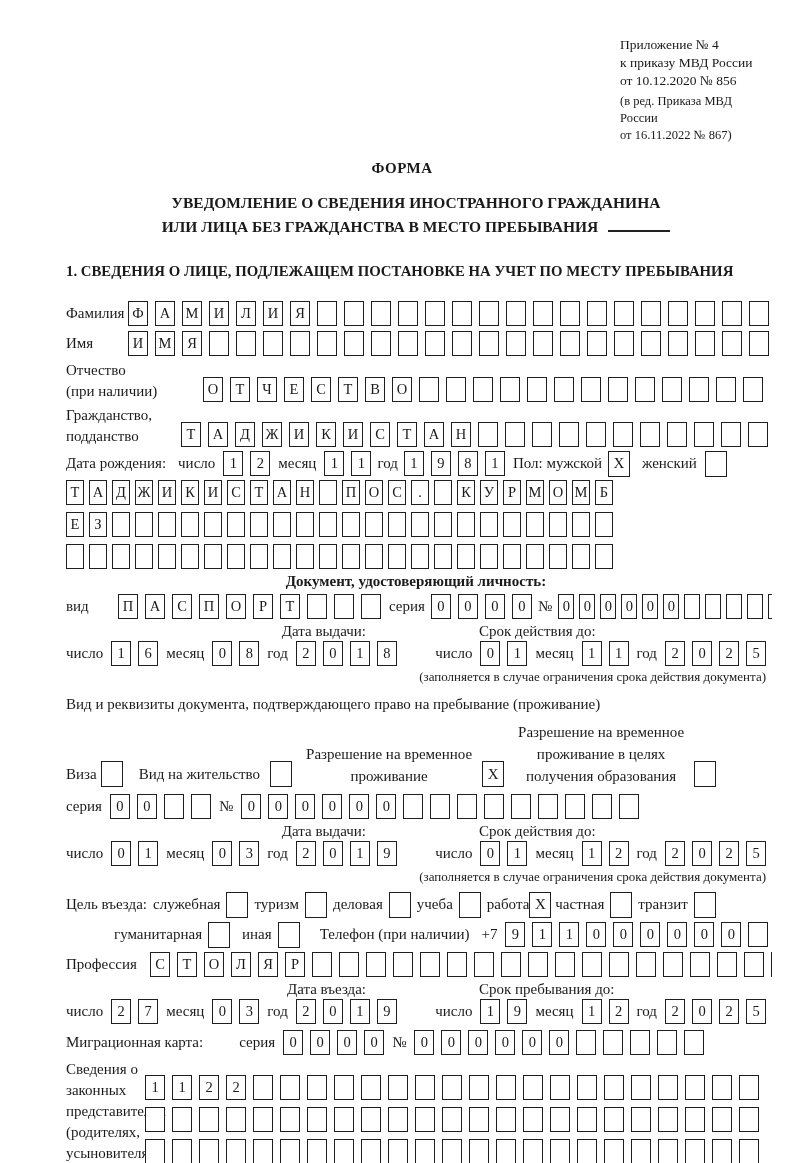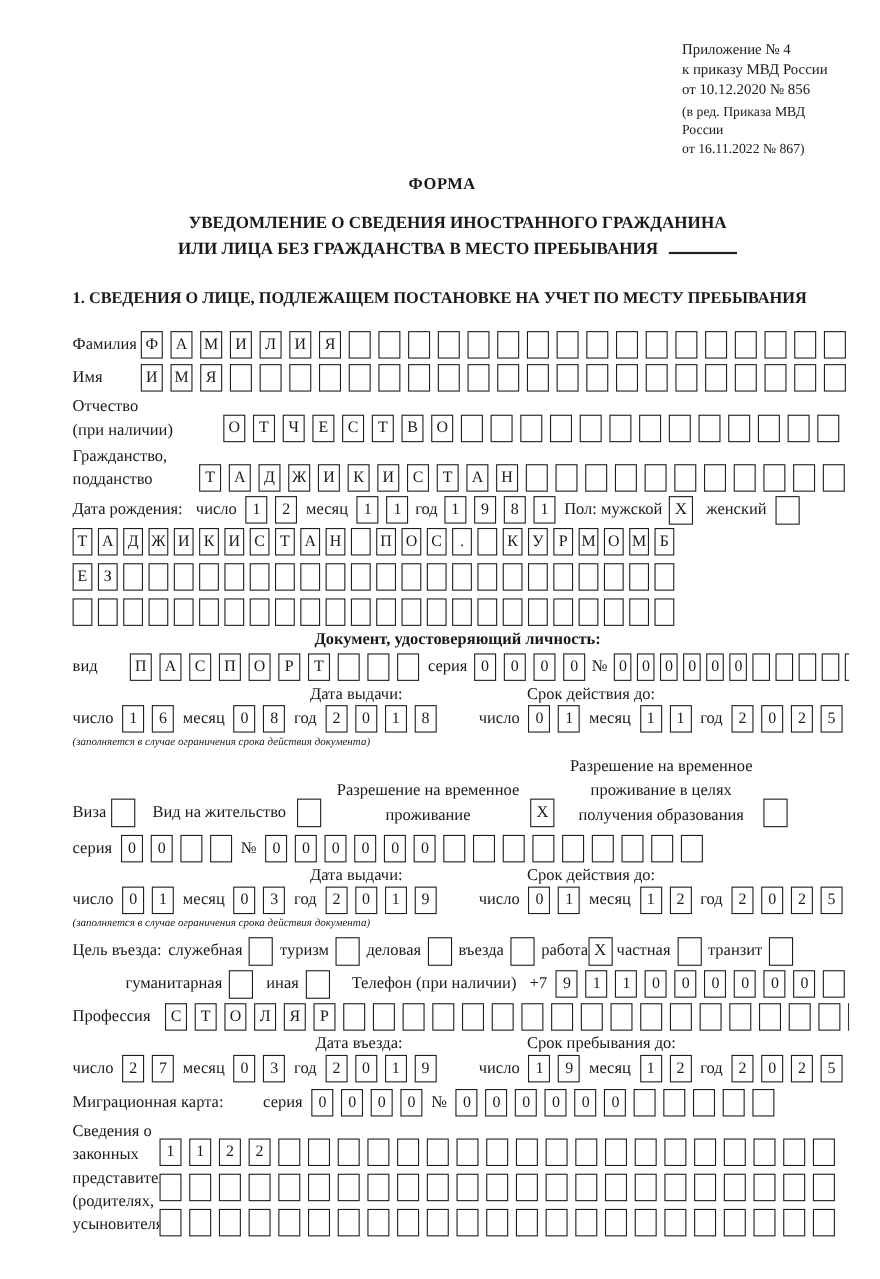--- a/index.html
+++ b/index.html
@@ -26,21 +26,21 @@
   .boxes.sm{gap:5px;}.boxes.sm .cbox{width:16px;}
   .checkbox{box-sizing:border-box;width:22px;height:26px;border:1.8px solid #1f1f1f;
         display:inline-flex;align-items:center;justify-content:center;font-size:15px;flex:none;background:#fff;}
   .mb7{margin-bottom:7px;}
   .center-bold{text-align:center;font-weight:bold;margin:4px 0 3px 0;}
   .dates-labels{display:flex;margin-top:3px;}
   .dl-left{width:300px;text-align:right;}
   .dl-right{margin-left:auto;width:315px;text-align:left;padding-left:28px;box-sizing:border-box;}
   .dates-row{display:flex;justify-content:space-between;align-items:center;margin-bottom:2px;min-height:27px;}
   .date-group{display:flex;align-items:center;gap:8px;}
-  .note{font-size:10px;margin:1px 0 6px 0;font-style:italic;}
+  .note{font-size:13px;text-align:right;margin:1px 0 6px 0;}
   .para{line-height:1.75;margin-top:4px;}
   .mline{text-align:center;}
   .mline div{line-height:22px;}
   .permits .lbl{line-height:26px;}
   .ml4{margin-left:4px;}.ml6{margin-left:6px;}.ml10{margin-left:10px;}
   .ml12{margin-left:12px;}.ml14{margin-left:14px;}.ml16{margin-left:16px;}.ml20{margin-left:20px;}
   .ml36{margin-left:36px;}.mr6{margin-right:6px;}.mr8{margin-right:8px;}.mr12{margin-right:12px;}
 </style>
 </head>
 <body>
@@ -374,20 +374,21 @@
           <span class="cbox">2</span>
           <span class="cbox">0</span>
           <span class="cbox">2</span>
           <span class="cbox">5</span>
         </div>
     </div>
   </div>
   <div class="note">(заполняется в случае ограничения срока действия документа)</div>
 
   <div class="para">
+    <div>Вид и реквизиты документа, подтверждающего право на пребывание (проживание)</div>
   </div>
 
   <div class="row top permits" style="margin-top:4px;">
     <span class="lbl">Виза</span>
     <span class="checkbox ml4"></span>
     <span class="lbl ml16">Вид на жительство</span>
     <span class="checkbox ml10"></span>
     <div class="mline ml14">
       <div>Разрешение на временное</div>
       <div>проживание</div>
@@ -476,21 +477,21 @@
   <div class="note">(заполняется в случае ограничения срока действия документа)</div>
 
   <div class="row">
     <span class="lbl mr6">Цель въезда:</span>
     <span class="lbl mr6">служебная</span>
     <span class="checkbox"></span>
     <span class="lbl ml6 mr6">туризм</span>
     <span class="checkbox"></span>
     <span class="lbl ml6 mr6">деловая</span>
     <span class="checkbox"></span>
-    <span class="lbl ml6 mr6">въезда</span>
+    <span class="lbl ml6 mr6">учеба</span>
     <span class="checkbox"></span>
     <span class="lbl ml6 mr4">работа</span>
     <span class="checkbox">X</span>
     <span class="lbl ml4 mr6">частная</span>
     <span class="checkbox"></span>
     <span class="lbl ml6 mr6">транзит</span>
     <span class="checkbox"></span>
   </div>
 
   <div class="row" style="padding-left:48px;">

